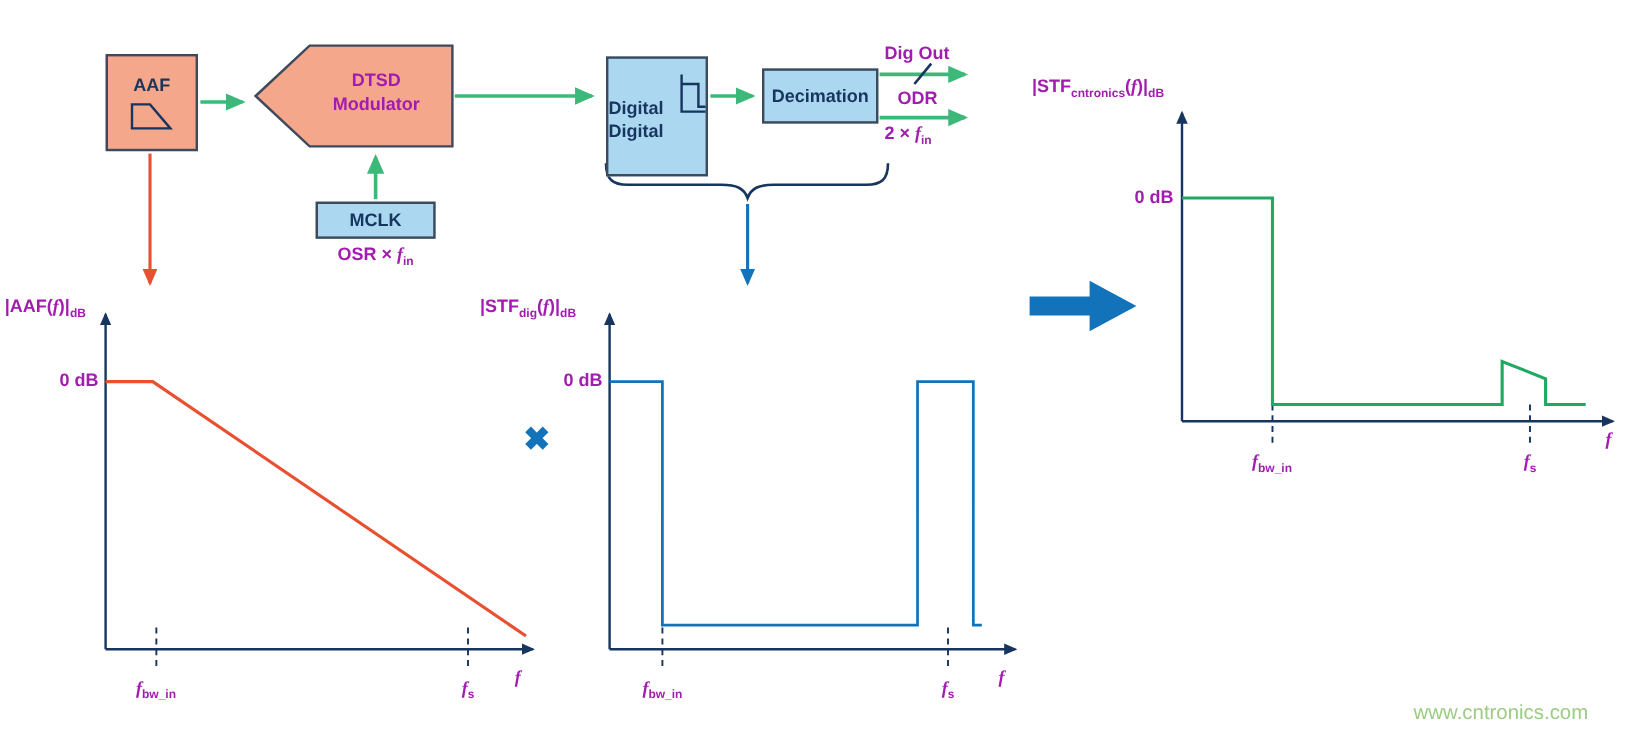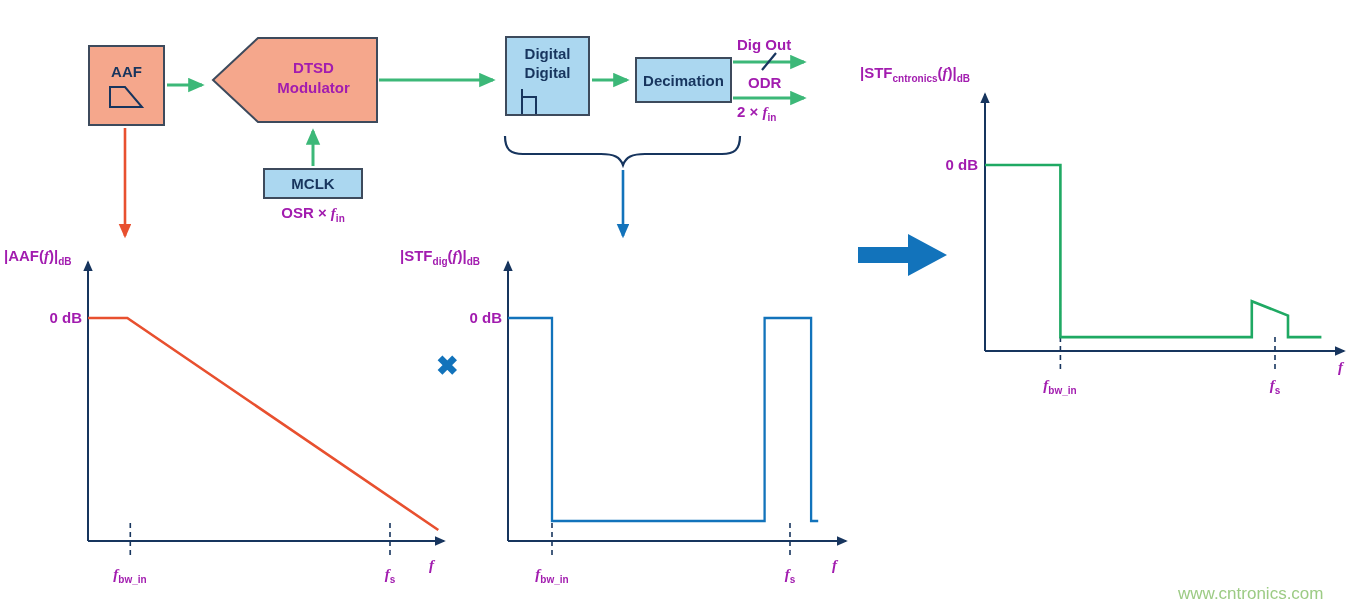--- a/index.html
+++ b/index.html
@@ -86,21 +86,21 @@
     <svg width="44" height="32">
       <path d="M5,7 H20 L37,27 H5 Z" fill="none" stroke="#17355E" stroke-width="2"></path>
     </svg>
   </div>
 
   <div class="lbl center" style="left:250px; top:58px; width:127px; line-height:20px;">
     <div>DTSD</div>
     <div>Modulator</div>
   </div>
 
-  <div class="block lblue" style="left:505px; top:36px; width:85px; height:80px; flex-direction:column; justify-content:flex-start; padding-top:6px;">
+  <div class="block lblue" style="left:505px; top:47px; width:85px; height:100px; justify-content:flex-start; padding-top:6px;">
     <div style="font-size:15px; line-height:19px;">
       <div>Digital</div>
       <div>Digital</div>
     </div>
     <svg width="48" height="42" style="align-self:flex-start; margin:2px 0 0 6px;">
       <path d="M9,5 V36 H42" fill="none" stroke="#17355E" stroke-width="2"></path>
       <path d="M9,13 H23 V32 H35" fill="none" stroke="#17355E" stroke-width="2"></path>
     </svg>
   </div>
 

